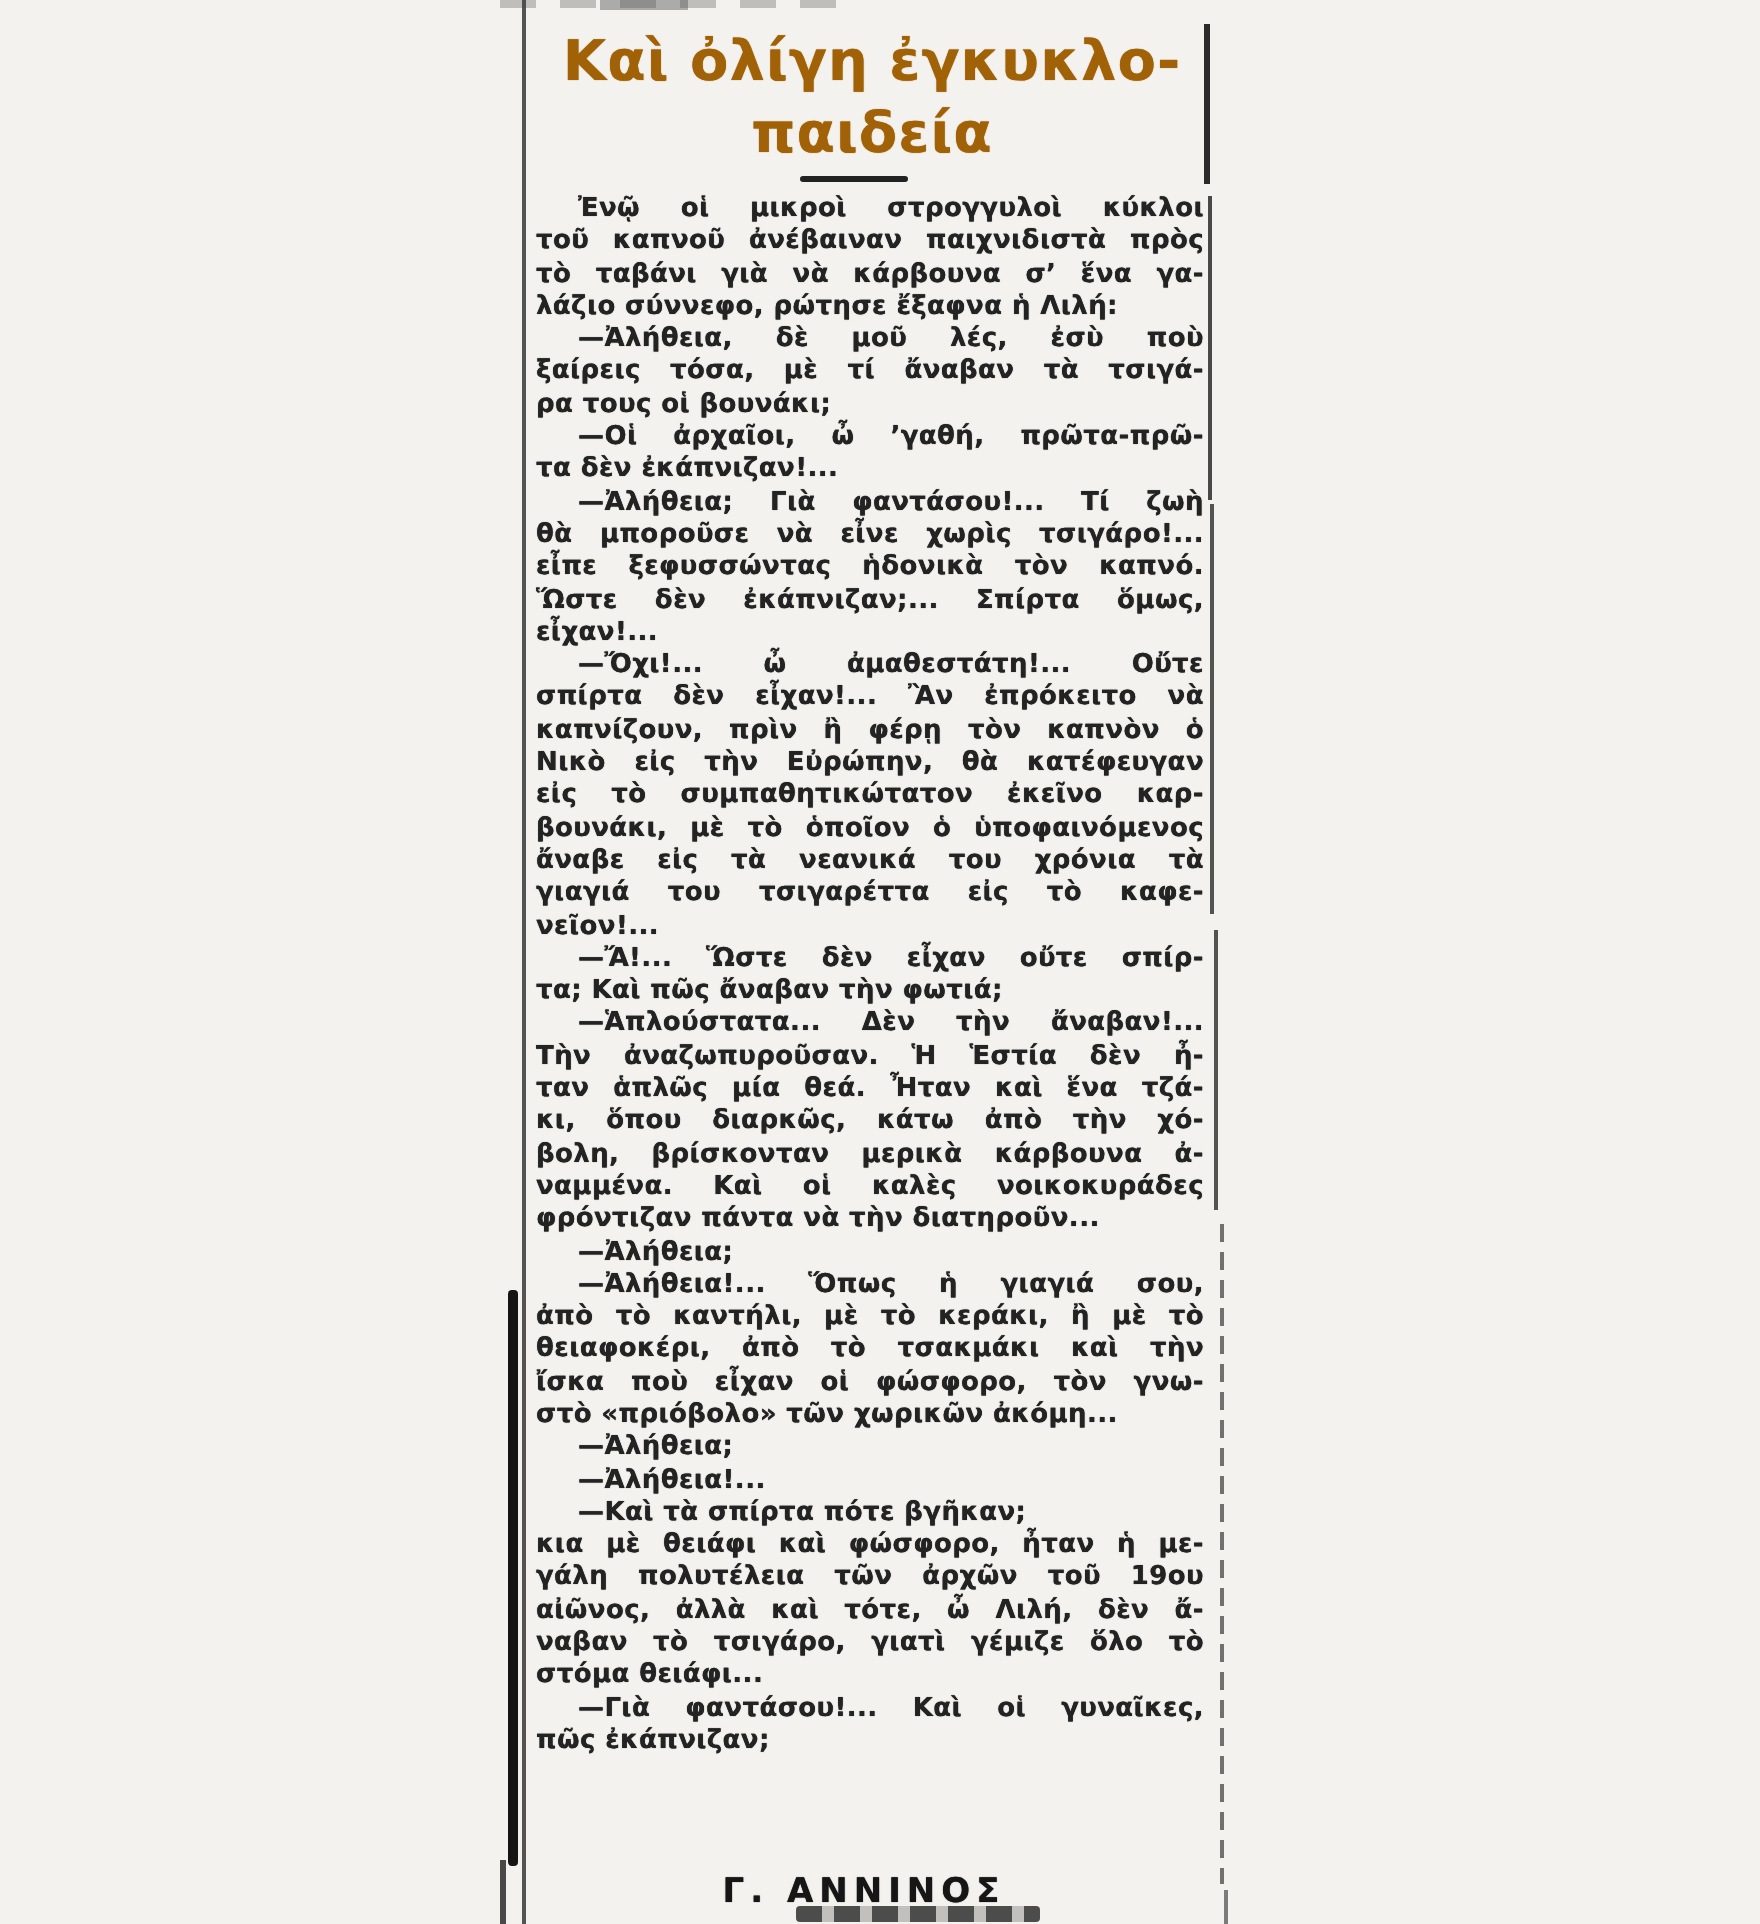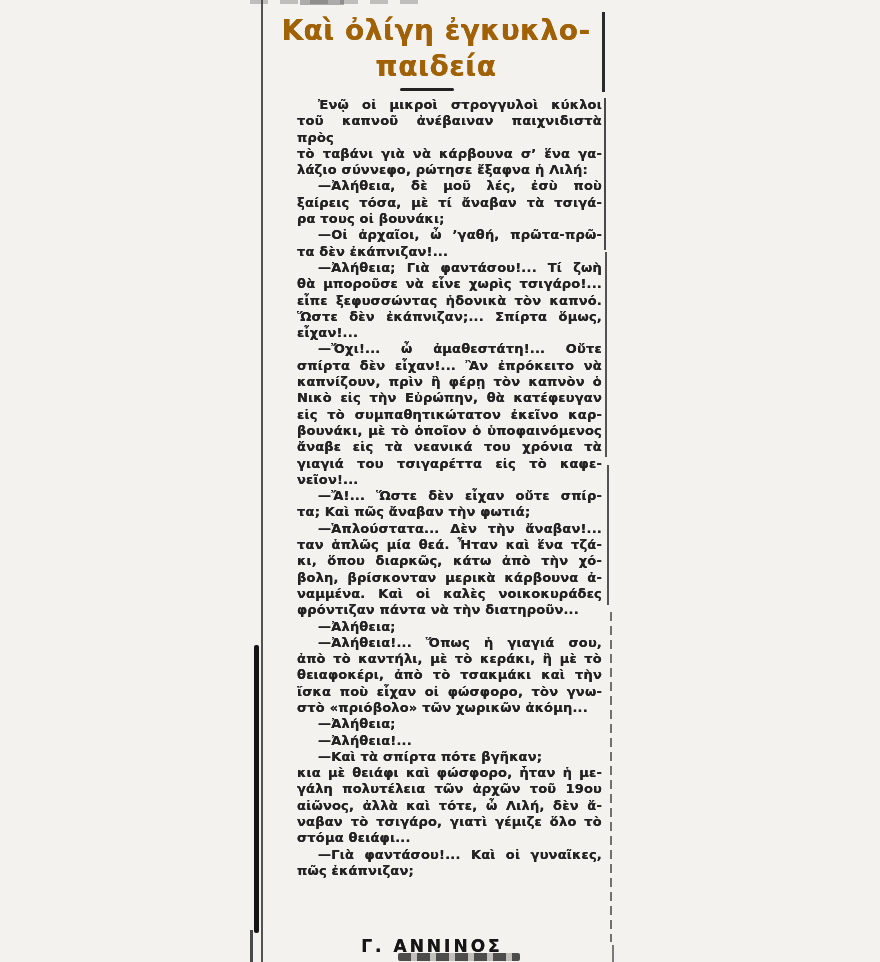--- a/index.html
+++ b/index.html
@@ -36,21 +36,21 @@
     text-shadow:0 0 .5px currentColor;
   }
   .title-rule { position:absolute; top:88px; left:400px; width:54px; height:3px;
     background:#222; border-radius:2px; }
   .body {
     position:absolute; top:97px; left:268px; width:334px;
     font-size:13px; font-weight:bold; line-height:16.3px;
     color:#232323; text-shadow:0 0 .4px currentColor;
   }
   .para { margin:0; }
-  .ln   { text-align:justify; text-align-last:justify; letter-spacing:.2px;margin-left:29px; }
+  .ln   { text-align:justify; text-align-last:justify; letter-spacing:.2px; }
   .ln.first { padding-left:21px; }
   .ln.last  { text-align-last:left; }
   .signature {
     position:absolute; top:936px; left:268px; width:328px;
     text-align:center; font-weight:bold; font-size:17px; letter-spacing:3px;
     color:#161616; text-shadow:0 0 .5px currentColor;
   }
 </style>
 </head>
 <body>
@@ -109,20 +109,21 @@
         <div class="ln">ἄναβε εἰς τὰ νεανικά του χρόνια τὰ</div>
         <div class="ln">γιαγιά του τσιγαρέττα εἰς τὸ καφε-</div>
         <div class="ln last">νεῖον!...</div>
       </div>
       <div class="para">
         <div class="ln first">—Ἄ!... Ὥστε δὲν εἶχαν οὔτε σπίρ-</div>
         <div class="ln last">τα; Καὶ πῶς ἄναβαν τὴν φωτιά;</div>
       </div>
       <div class="para">
         <div class="ln first">—Ἁπλούστατα... Δὲν τὴν ἄναβαν!...</div>
+        <div class="ln">Τὴν ἀναζωπυροῦσαν. Ἡ Ἑστία δὲν ἦ-</div>
         <div class="ln">ταν ἁπλῶς μία θεά. Ἦταν καὶ ἕνα τζά-</div>
         <div class="ln">κι, ὅπου διαρκῶς, κάτω ἀπὸ τὴν χό-</div>
         <div class="ln">βολη, βρίσκονταν μερικὰ κάρβουνα ἀ-</div>
         <div class="ln">ναμμένα. Καὶ οἱ καλὲς νοικοκυράδες</div>
         <div class="ln last">φρόντιζαν πάντα νὰ τὴν διατηροῦν...</div>
       </div>
       <div class="para">
         <div class="ln first last">—Ἀλήθεια;</div>
       </div>
       <div class="para">

